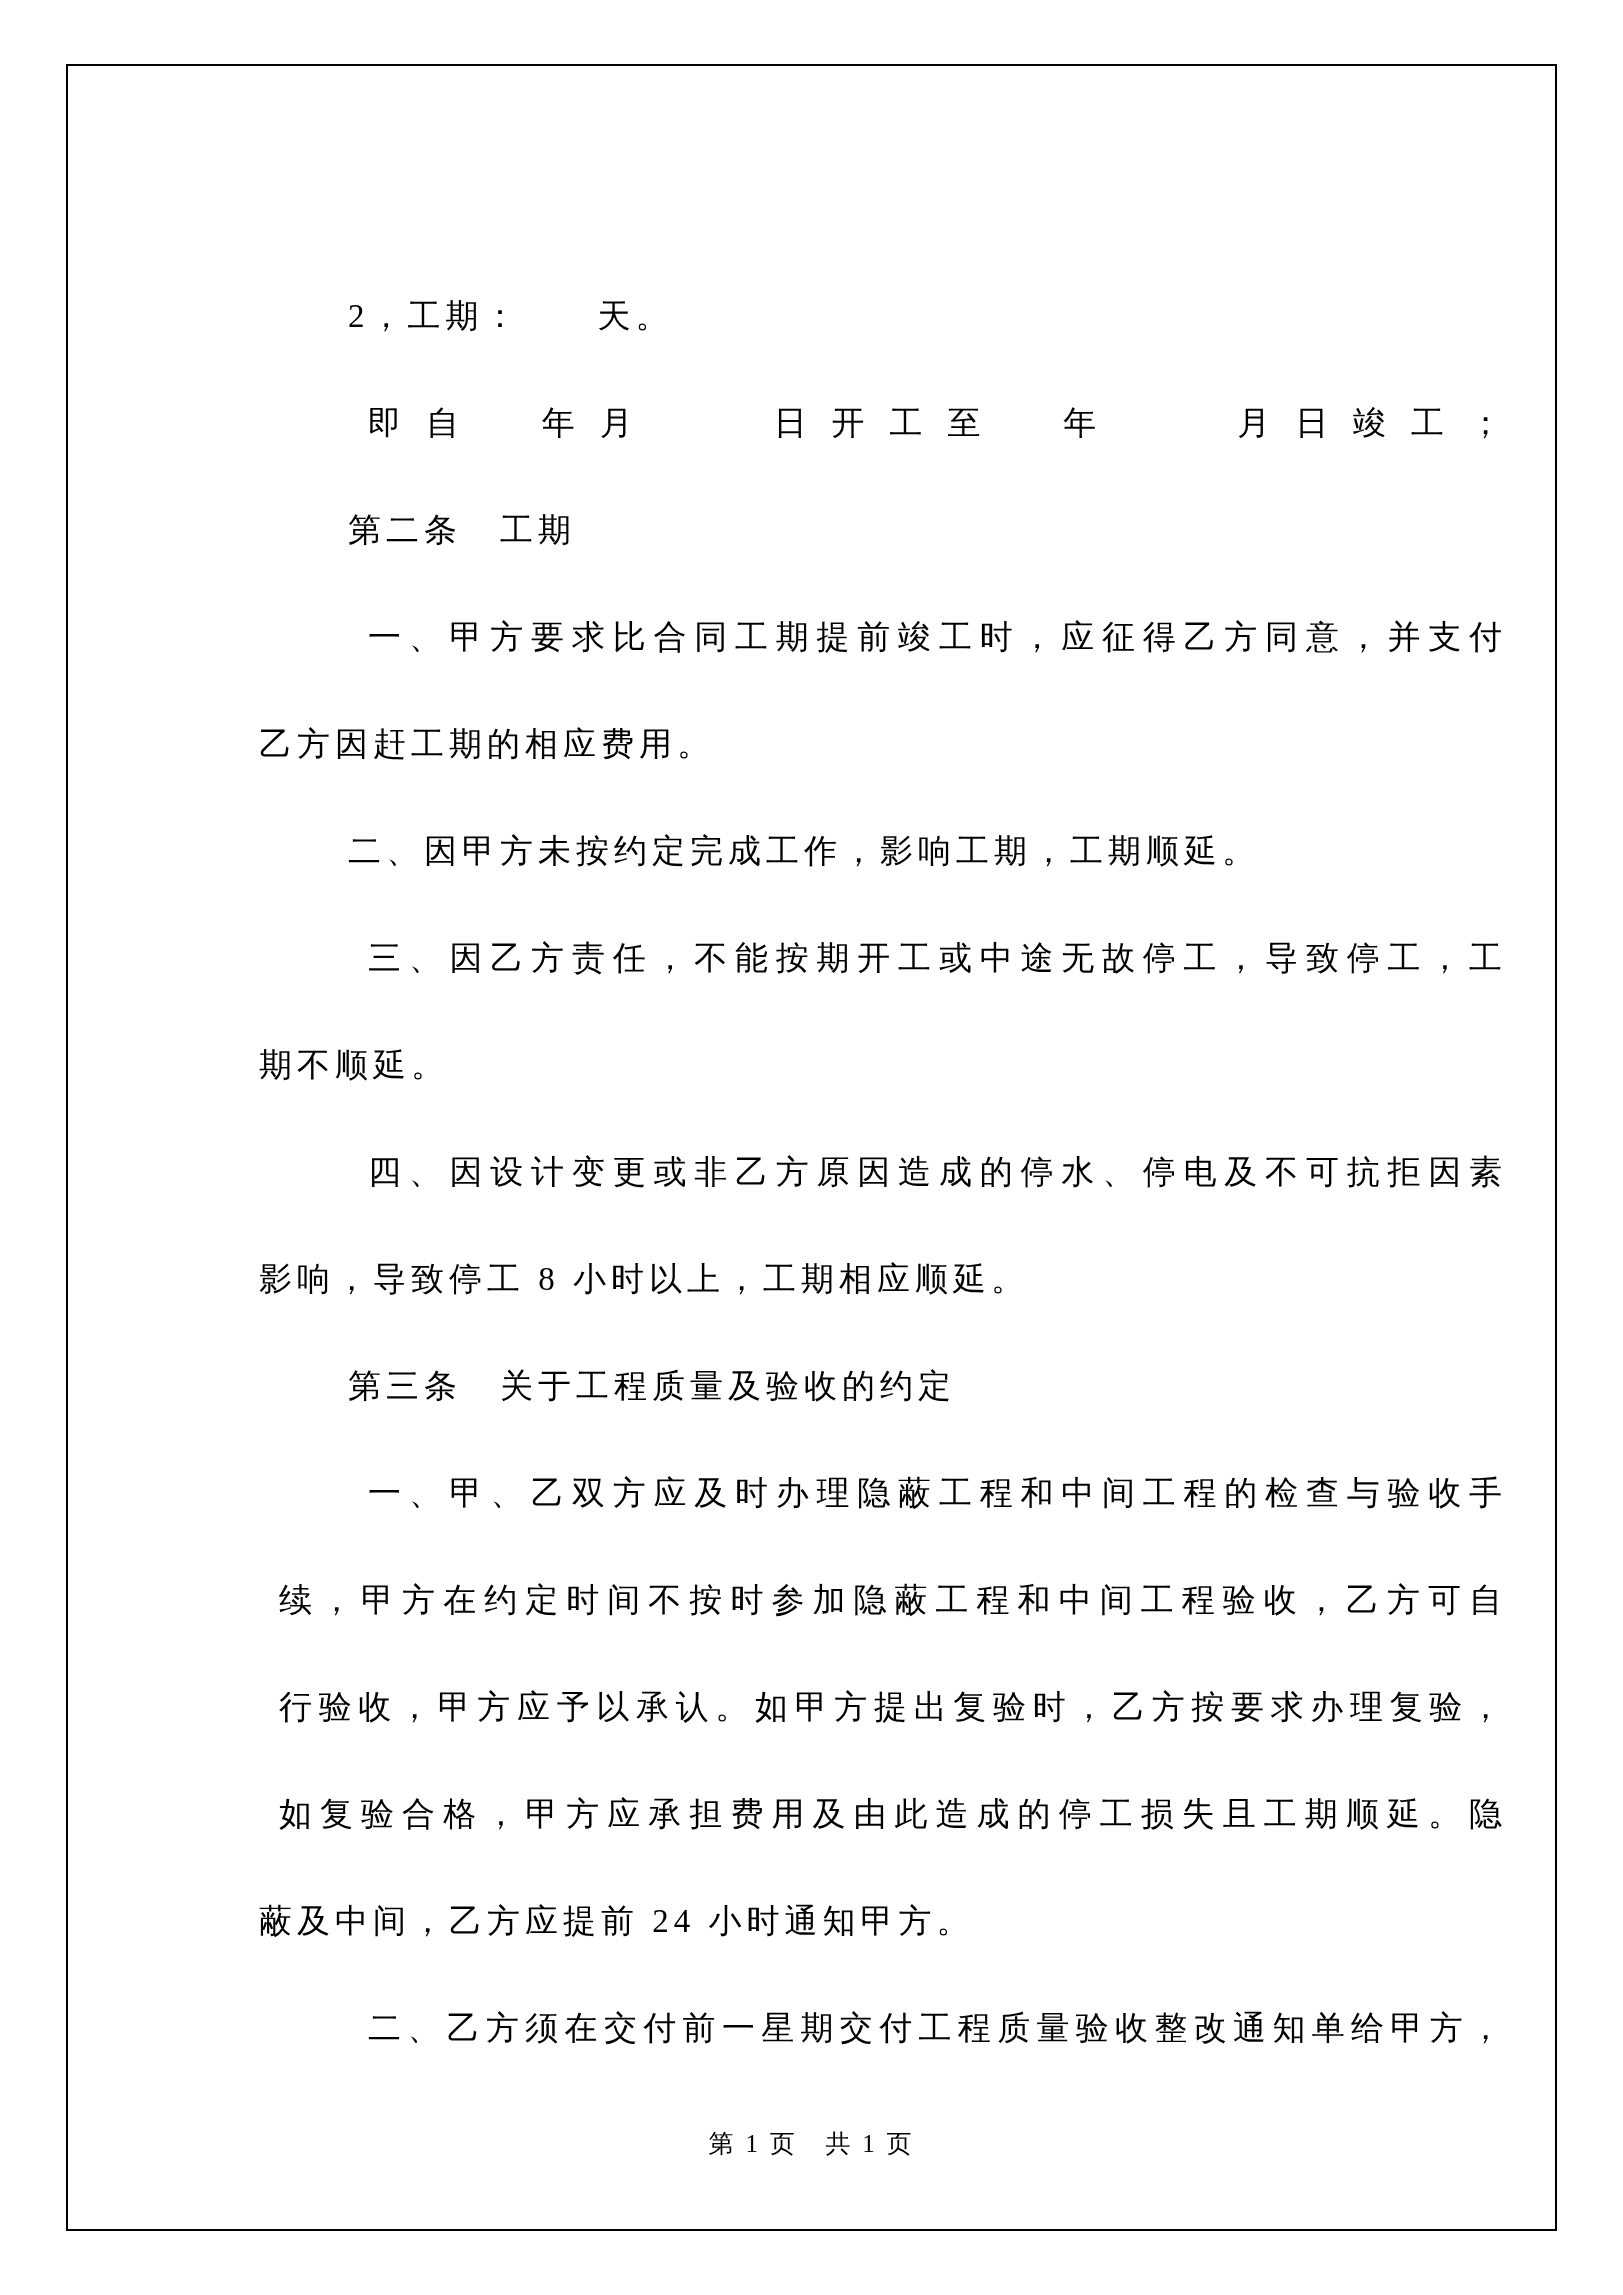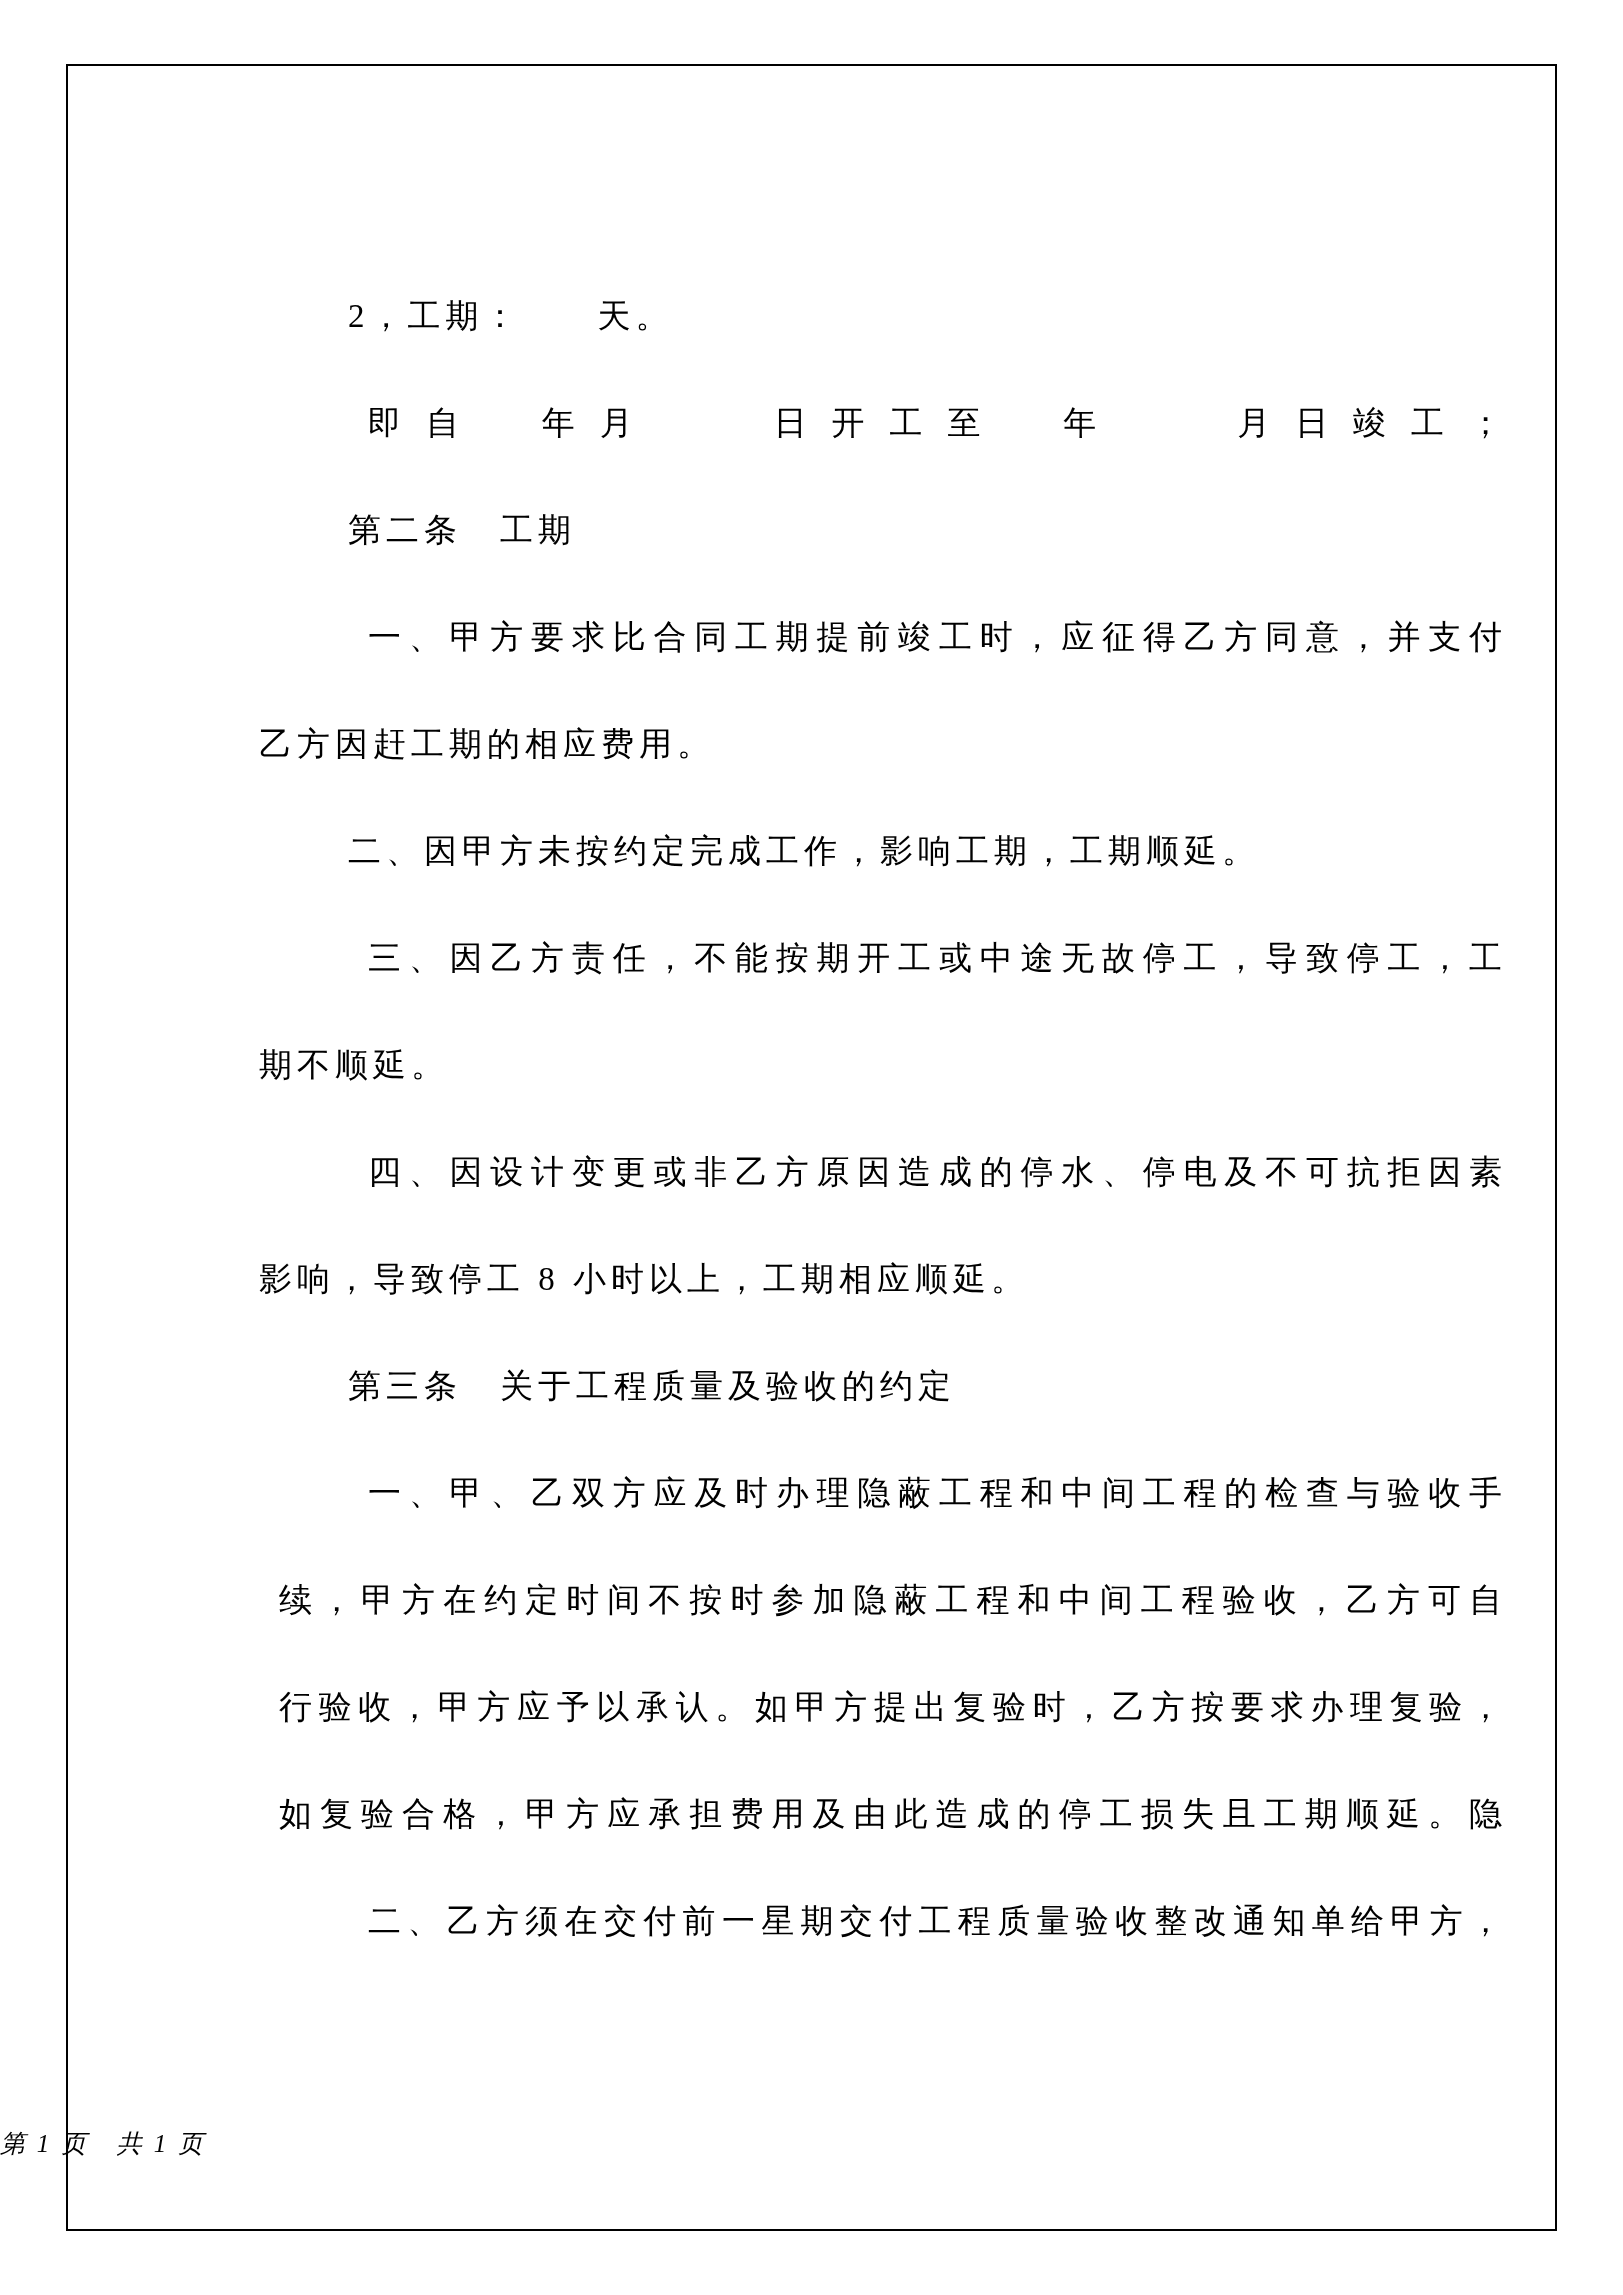--- a/index.html
+++ b/index.html
@@ -47,23 +47,23 @@
     text-align-last: justify;
     margin-left: 20px;
   }
   .page-footer {
     position: absolute;
     left: 0;
     right: 0;
     top: 2124px;
     height: 39px;
     line-height: 39px;
+    text-align: center;
     font-size: 25px;
     letter-spacing: 2.8px;
-    font-style: italic;
   }
 </style>
 </head>
 <body>
 
 <div class="page-frame">
   <div class="doc-content" id="lines-container">
       <div class="line indent">2，工期：　　天。</div>
       <div class="line indent justify">即自　年月　　日开工至　年　　月日竣工；</div>
       <div class="line indent">第二条　工期</div>
@@ -72,20 +72,21 @@
       <div class="line indent">二、因甲方未按约定完成工作，影响工期，工期顺延。</div>
       <div class="line indent justify">三、因乙方责任，不能按期开工或中途无故停工，导致停工，工</div>
       <div class="line">期不顺延。</div>
       <div class="line indent justify">四、因设计变更或非乙方原因造成的停水、停电及不可抗拒因素</div>
       <div class="line">影响，导致停工 8 小时以上，工期相应顺延。</div>
       <div class="line indent">第三条　关于工程质量及验收的约定</div>
       <div class="line indent justify">一、甲、乙双方应及时办理隐蔽工程和中间工程的检查与验收手</div>
       <div class="line justify">续，甲方在约定时间不按时参加隐蔽工程和中间工程验收，乙方可自</div>
       <div class="line justify">行验收，甲方应予以承认。如甲方提出复验时，乙方按要求办理复验，</div>
       <div class="line justify">如复验合格，甲方应承担费用及由此造成的停工损失且工期顺延。隐</div>
+      <div class="line">蔽及中间，乙方应提前 24 小时通知甲方。</div>
       <div class="line indent justify">二、乙方须在交付前一星期交付工程质量验收整改通知单给甲方，</div>
     </div>
 </div>
 
 <div class="page-footer">
   <span>第 1 页　共 1 页</span>
 </div>
 
 
 </body></html>

